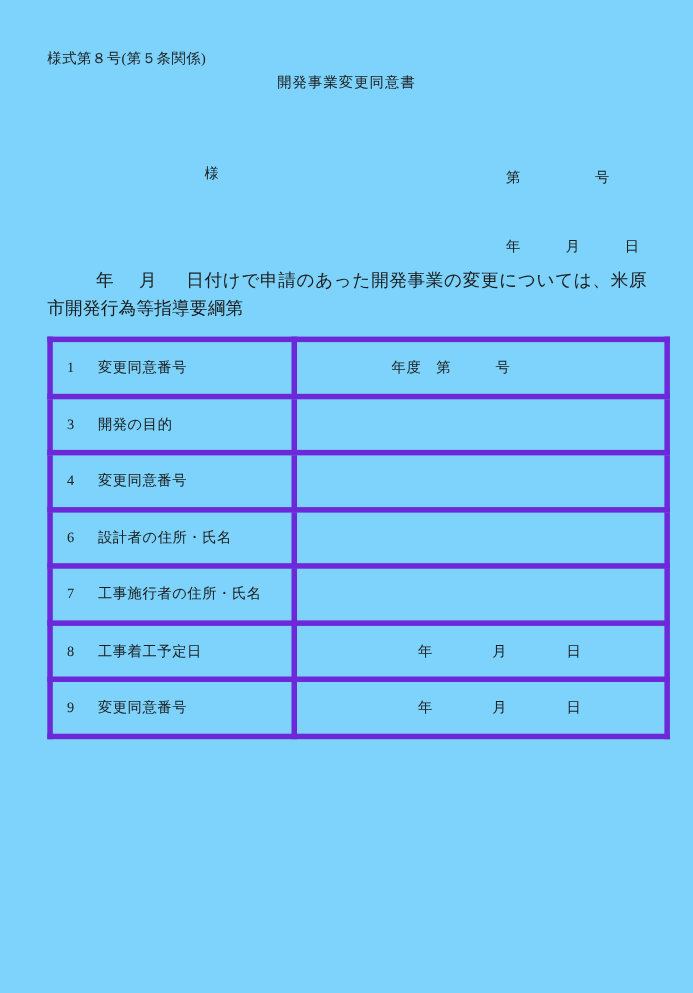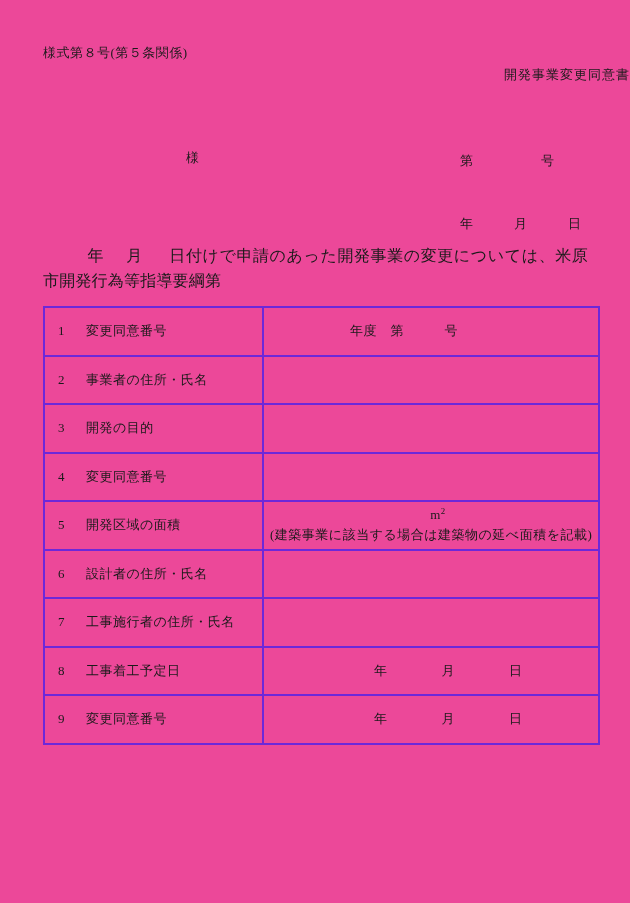--- a/index.html
+++ b/index.html
@@ -11,38 +11,38 @@
     width: 630px;
     height: 903px;
     position: relative;
     font-family: "Liberation Serif", "DejaVu Serif", serif;
     color: #1a1a1a;
     overflow: hidden;
   }
   .page {
     position: absolute;
     inset: 0;
-    background: #ec4899;
+    background: #7dd3fc;
   }
 
   
   .form-code {
     position: absolute;
     left: 43px;
     top: 44px;
     font-size: 13px;
     letter-spacing: 0.5px;
     white-space: nowrap;
   }
   .doc-title {
     position: absolute;
     left: 0;
     right: 0;
     top: 66px;
-    text-align: right;
+    text-align: center;
     font-size: 13px;
     letter-spacing: 1px;
   }
 
   .number-block {
     position: absolute;
     left: 460px;
     top: 108px;
     font-size: 13px;
     line-height: 21px;
@@ -107,21 +107,21 @@
   
   .form-table {
     position: absolute;
     left: 43px;
     top: 306px;
     width: 538px;
     border-collapse: collapse;
     table-layout: fixed;
   }
   .form-table td {
-    border: 2px solid #6d28d9;
+    border: 5px solid #6d28d9;
     height: 46.5px;
     font-size: 13px;
     letter-spacing: 0.5px;
     vertical-align: middle;
     padding: 0;
   }
   .form-table td.label-cell {
     width: 204px;
     padding-left: 13px;
   }
@@ -193,58 +193,39 @@
 
       <tr>
         <td class="label-cell">
           <span class="label-index">1</span><span>変更同意番号</span>
         </td>
         <td class="value-cell">
           <span class="value-inline">年度　第　　　号</span>
         </td>
       </tr>
 
-      <tr>
-        <td class="label-cell">
-          <span class="label-index">2</span><span>事業者の住所・氏名</span>
-        </td>
-        <td class="value-cell">
-          <span class="value-inline"></span>
-        </td>
-      </tr>
 
       <tr>
         <td class="label-cell">
           <span class="label-index">3</span><span>開発の目的</span>
         </td>
         <td class="value-cell">
           <span class="value-inline"></span>
         </td>
       </tr>
 
       <tr>
         <td class="label-cell">
           <span class="label-index">4</span><span>変更同意番号</span>
         </td>
         <td class="value-cell">
           <span class="value-inline"></span>
         </td>
       </tr>
 
-      <tr>
-        <td class="label-cell">
-          <span class="label-index">5</span><span>開発区域の面積</span>
-        </td>
-        <td class="value-cell">
-          <span class="value-area">
-            <span class="unit"><span>m</span><sup class="sq">2</sup></span>
-            <span class="note">(建築事業に該当する場合は建築物の延べ面積を記載)</span>
-          </span>
-        </td>
-      </tr>
 
       <tr>
         <td class="label-cell">
           <span class="label-index">6</span><span>設計者の住所・氏名</span>
         </td>
         <td class="value-cell">
           <span class="value-inline"></span>
         </td>
       </tr>
 

